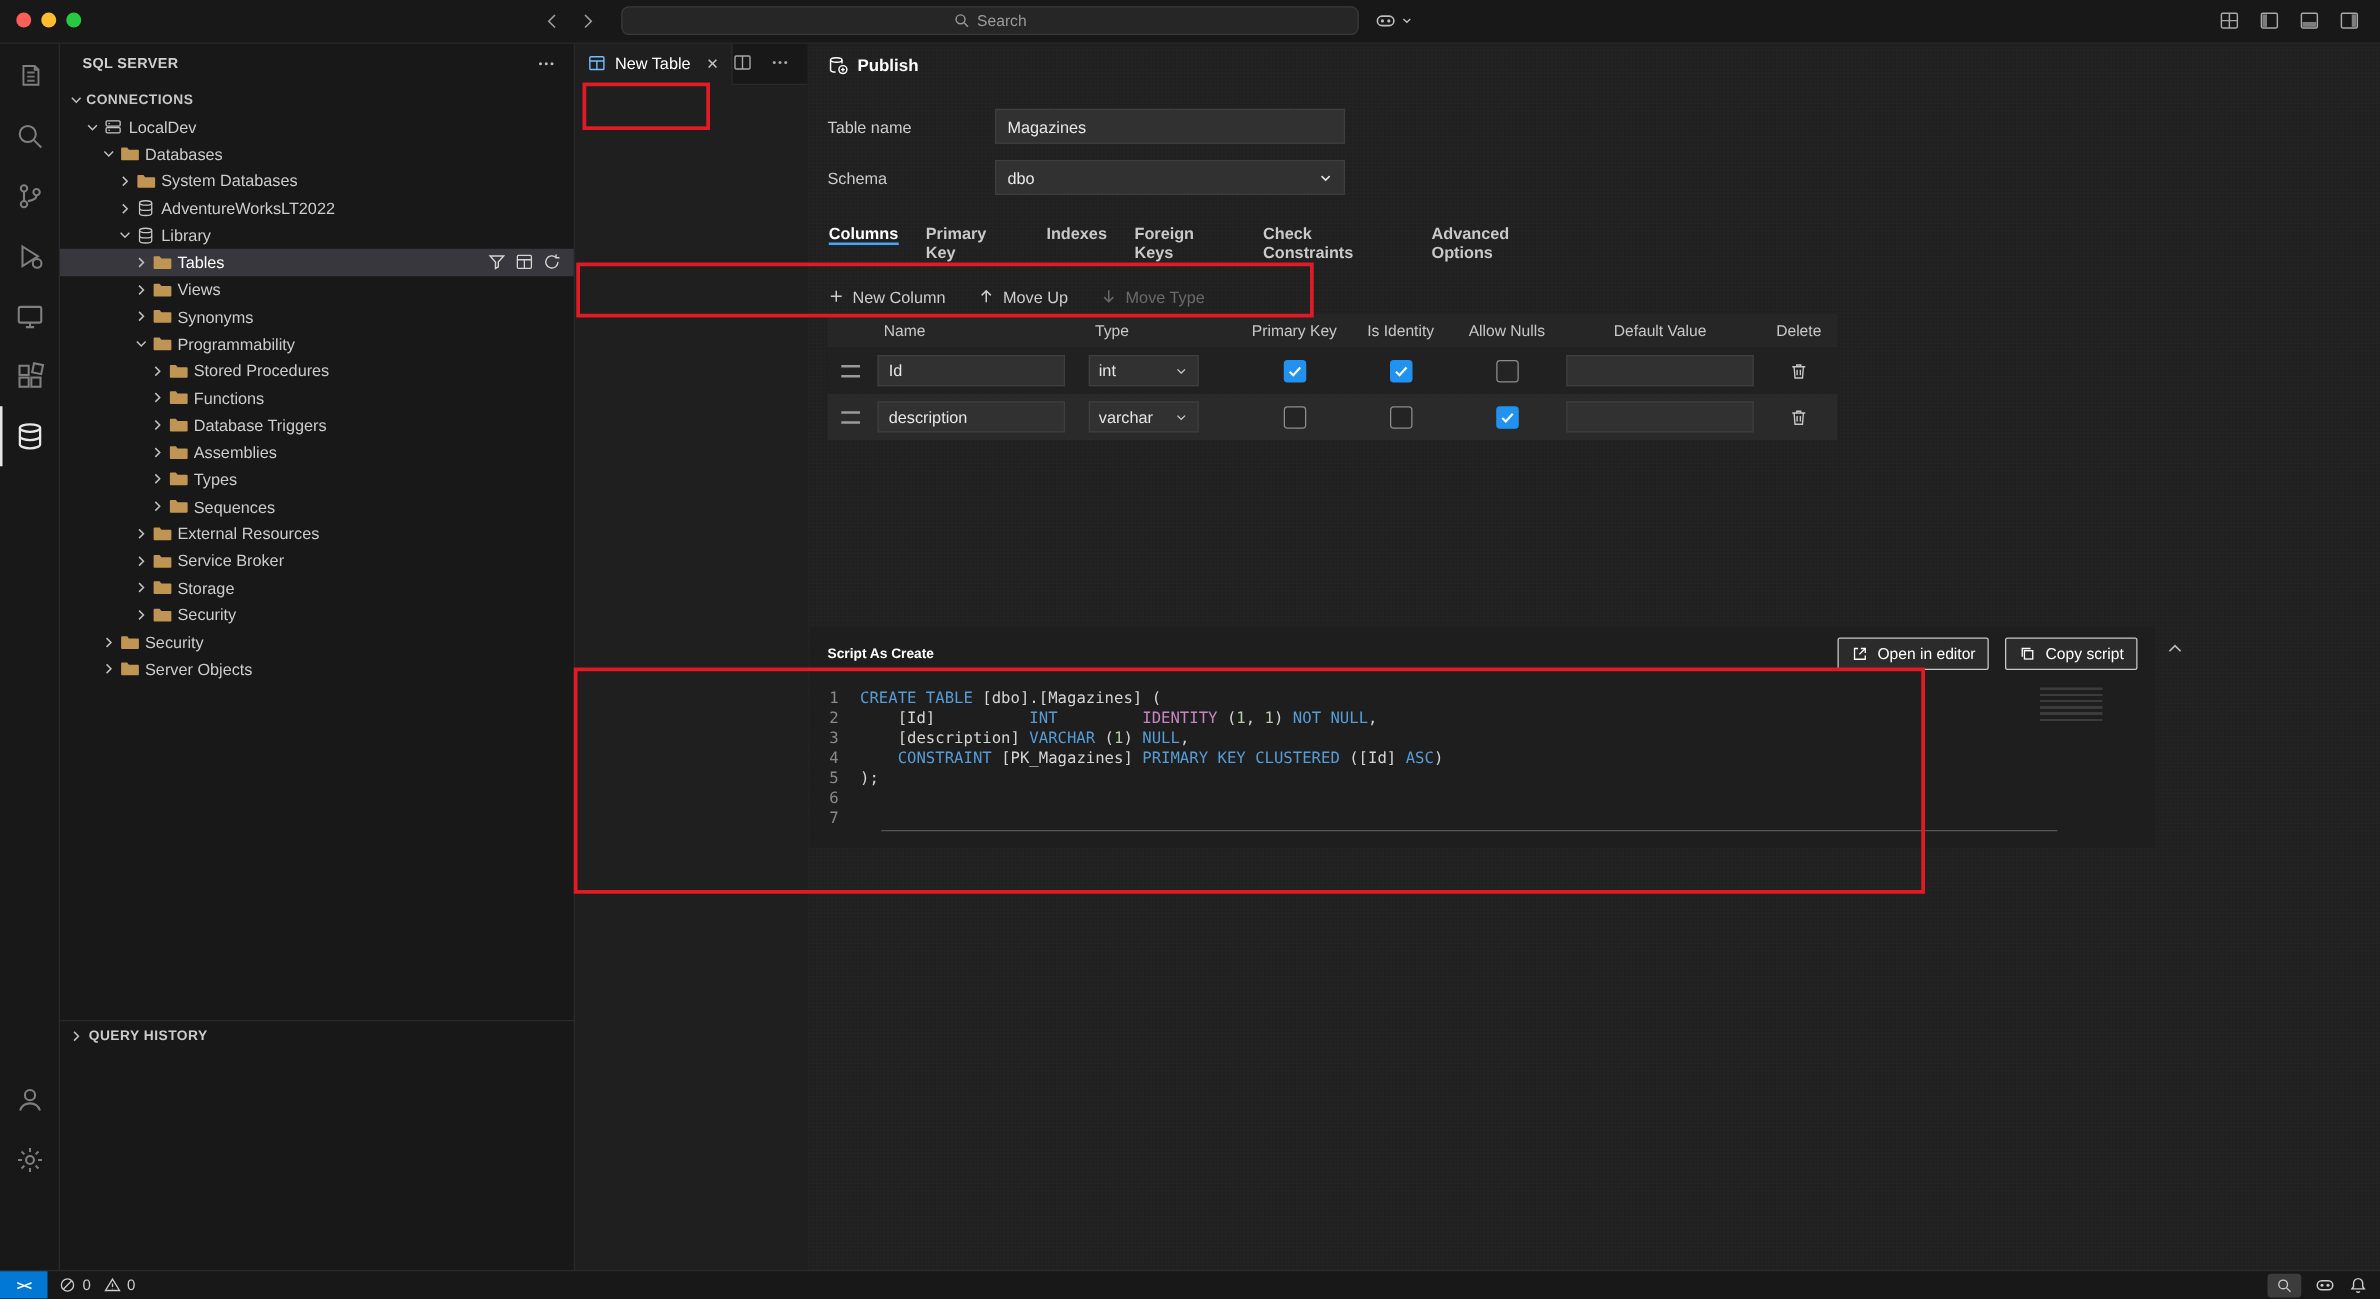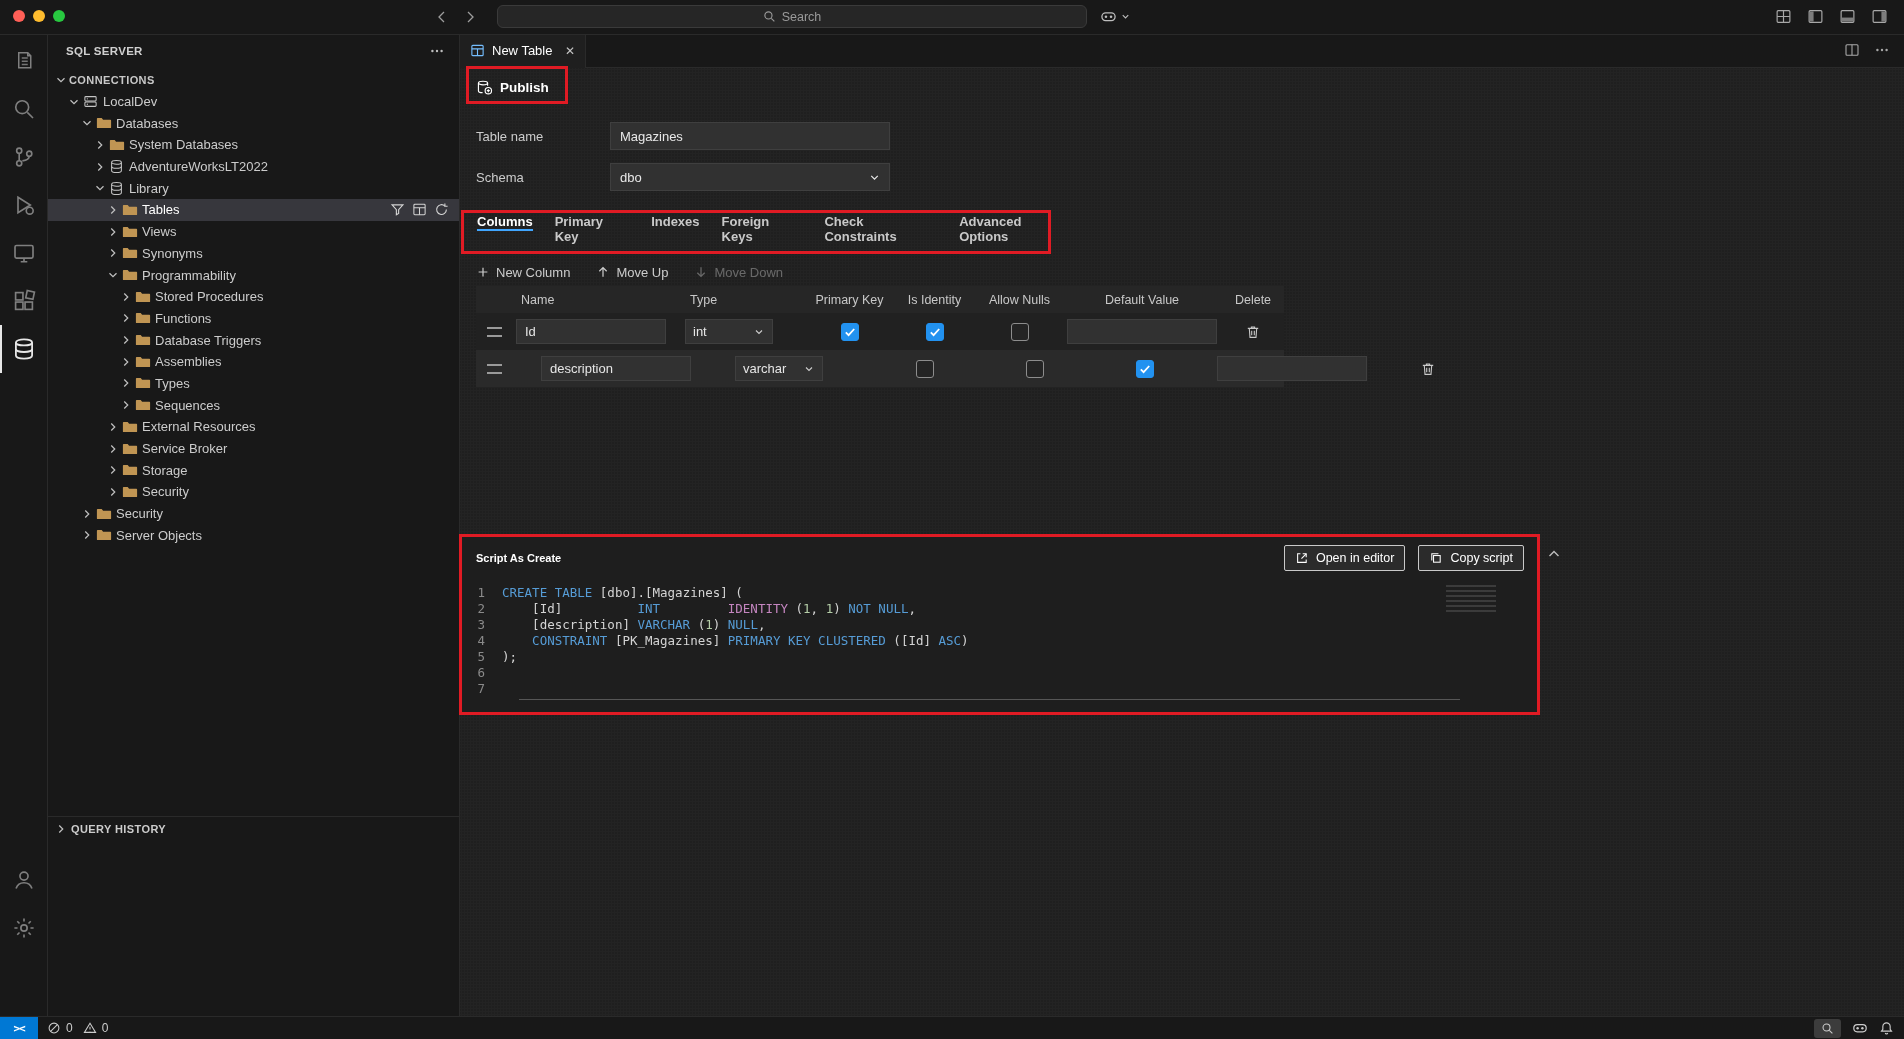--- a/index.html
+++ b/index.html
@@ -52,21 +52,21 @@
   .t-icon { width: 17px; margin-right: 4px; }
   .t-label { white-space: nowrap; }
   .t-actions { margin-left: auto; display: flex; gap: 7px; padding-right: 10px; color: #d4d4d4; }
   .query-history { position: absolute; top: 783px; left: 0; right: 0; height: 24px;
     border-top: 1px solid #2a2a2a; display: flex; align-items: center; gap: 2px;
     padding-left: 4px; }
   .query-history .t-label { font-weight: 700; font-size: 11px; letter-spacing: .4px; }
 
   
   .editor { position: absolute; top: 33px; bottom: 23px; left: 460px; right: 0;
-    display: flex; flex-direction: column; background: #1f1f1f; }
+    display: flex; flex-direction: row; background: #1f1f1f; }
   .tabbar { height: 35px; background: #181818; border-bottom: 1px solid #2a2a2a;
     display: flex; align-items: stretch; }
   .tab { width: 126px; background: #1f1f1f; display: flex; align-items: center;
     gap: 7px; padding: 0 10px; color: #ffffff; border-right: 1px solid #2a2a2a;
     margin-bottom: -1px; z-index: 1; }
   .tab-close { margin-left: auto; color: #c5c5c5; font-size: 12px; }
   .tab-actions { margin-left: auto; display: flex; align-items: center; gap: 14px;
     padding-right: 14px; color: #a8a8a8; }
 
   .designer { position: relative; flex: 1;
@@ -100,21 +100,21 @@
 
   .grid { position: absolute; left: 16px; top: 218px; width: 808px; font-size: 12.5px; }
   .g-head, .g-row { display: grid;
     grid-template-columns: 36px 165px 130px 85px 85px 85px 160px 62px; align-items: center; }
   .g-head { height: 27px; background: #262626; color: #c8c8c8; }
   .hc { text-align: center; }
   .hc.left { text-align: left; padding-left: 9px; }
   .hc.left2 { text-align: left; padding-left: 13px; }
   .g-row { height: 37px; }
   .g-row.odd { background: #212121; }
-  .g-row.even { background: #2a2a2a; gap: 25px; }
+  .g-row.even { background: #2a2a2a; }
   .gc { display: flex; justify-content: center; align-items: center; height: 100%; }
   .gc.left { justify-content: flex-start; padding-left: 4px; }
   .g-input { width: 150px; height: 25px; background: #313131; border: 1px solid #3f3f3f;
     color: #e6e6e6; font-size: 13px; display: flex; align-items: center; padding: 0 8px; }
   .g-select { width: 88px; height: 25px; background: #313131; border: 1px solid #3f3f3f;
     color: #e6e6e6; font-size: 13px; display: flex; align-items: center;
     justify-content: space-between; padding: 0 7px; margin-left: 4px; margin-right: auto; }
   .chk { width: 18px; height: 18px; border-radius: 3px; border: 1px solid #8d8d8d;
     background: #242424; display: flex; align-items: center; justify-content: center; }
   .chk.on { background: #2292f0; border-color: #2292f0; }
@@ -716,21 +716,21 @@
               </svg>
             </span>
             <span>Move Up</span>
           </span>
           <span class="tb-btn disabled">
             <span class="icn ">
               <svg width="14" height="14" viewBox="0 0 16 16" fill="none" stroke="currentColor" stroke-width="1.4">
                 <path d="M8 2.5V13M3.8 8.8L8 13l4.2-4.2"></path>
               </svg>
             </span>
-            <span>Move Down</span>
+            <span>Move Type</span>
           </span>
         </div>
 
       <div class="grid">
         <div class="g-head">
             <div class="hc"></div>
             <div class="hc left">Name</div>
             <div class="hc left2">Type</div>
             <div class="hc">Primary Key</div>
             <div class="hc">Is Identity</div>

